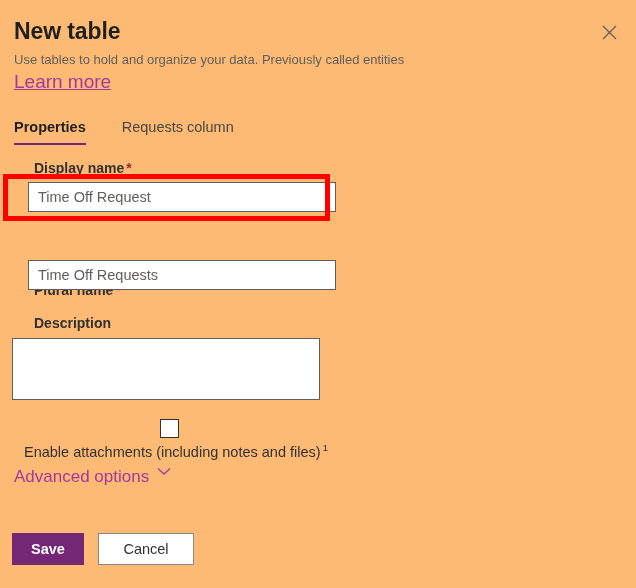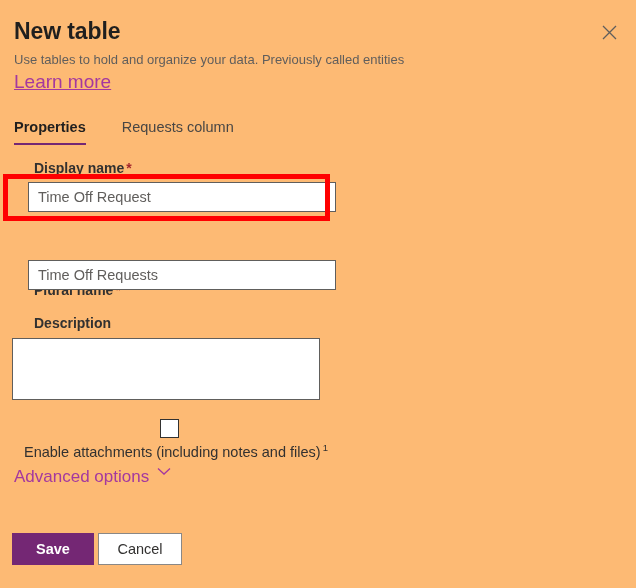--- a/index.html
+++ b/index.html
@@ -238,30 +238,30 @@
     border: 1px solid transparent;
     cursor: pointer;
     display: flex;
     align-items: center;
     justify-content: center;
     padding: 0 16px;
   }
   .btn-primary {
     left: 12px;
     top: 533px;
-    width: 82px;
+    width: 72px;
     background: #742774;
     color: #ffffff;
     font-weight: 600;
     border-color: #742774;
   }
   .btn-secondary {
     left: 98px;
     top: 533px;
-    width: 84px;
+    width: 96px;
     background: #ffffff;
     color: #323130;
     border: 1px solid #8a8886;
     font-weight: 400;
   }
 </style>
 </head>
 <body>
 
 <div class="panel">

